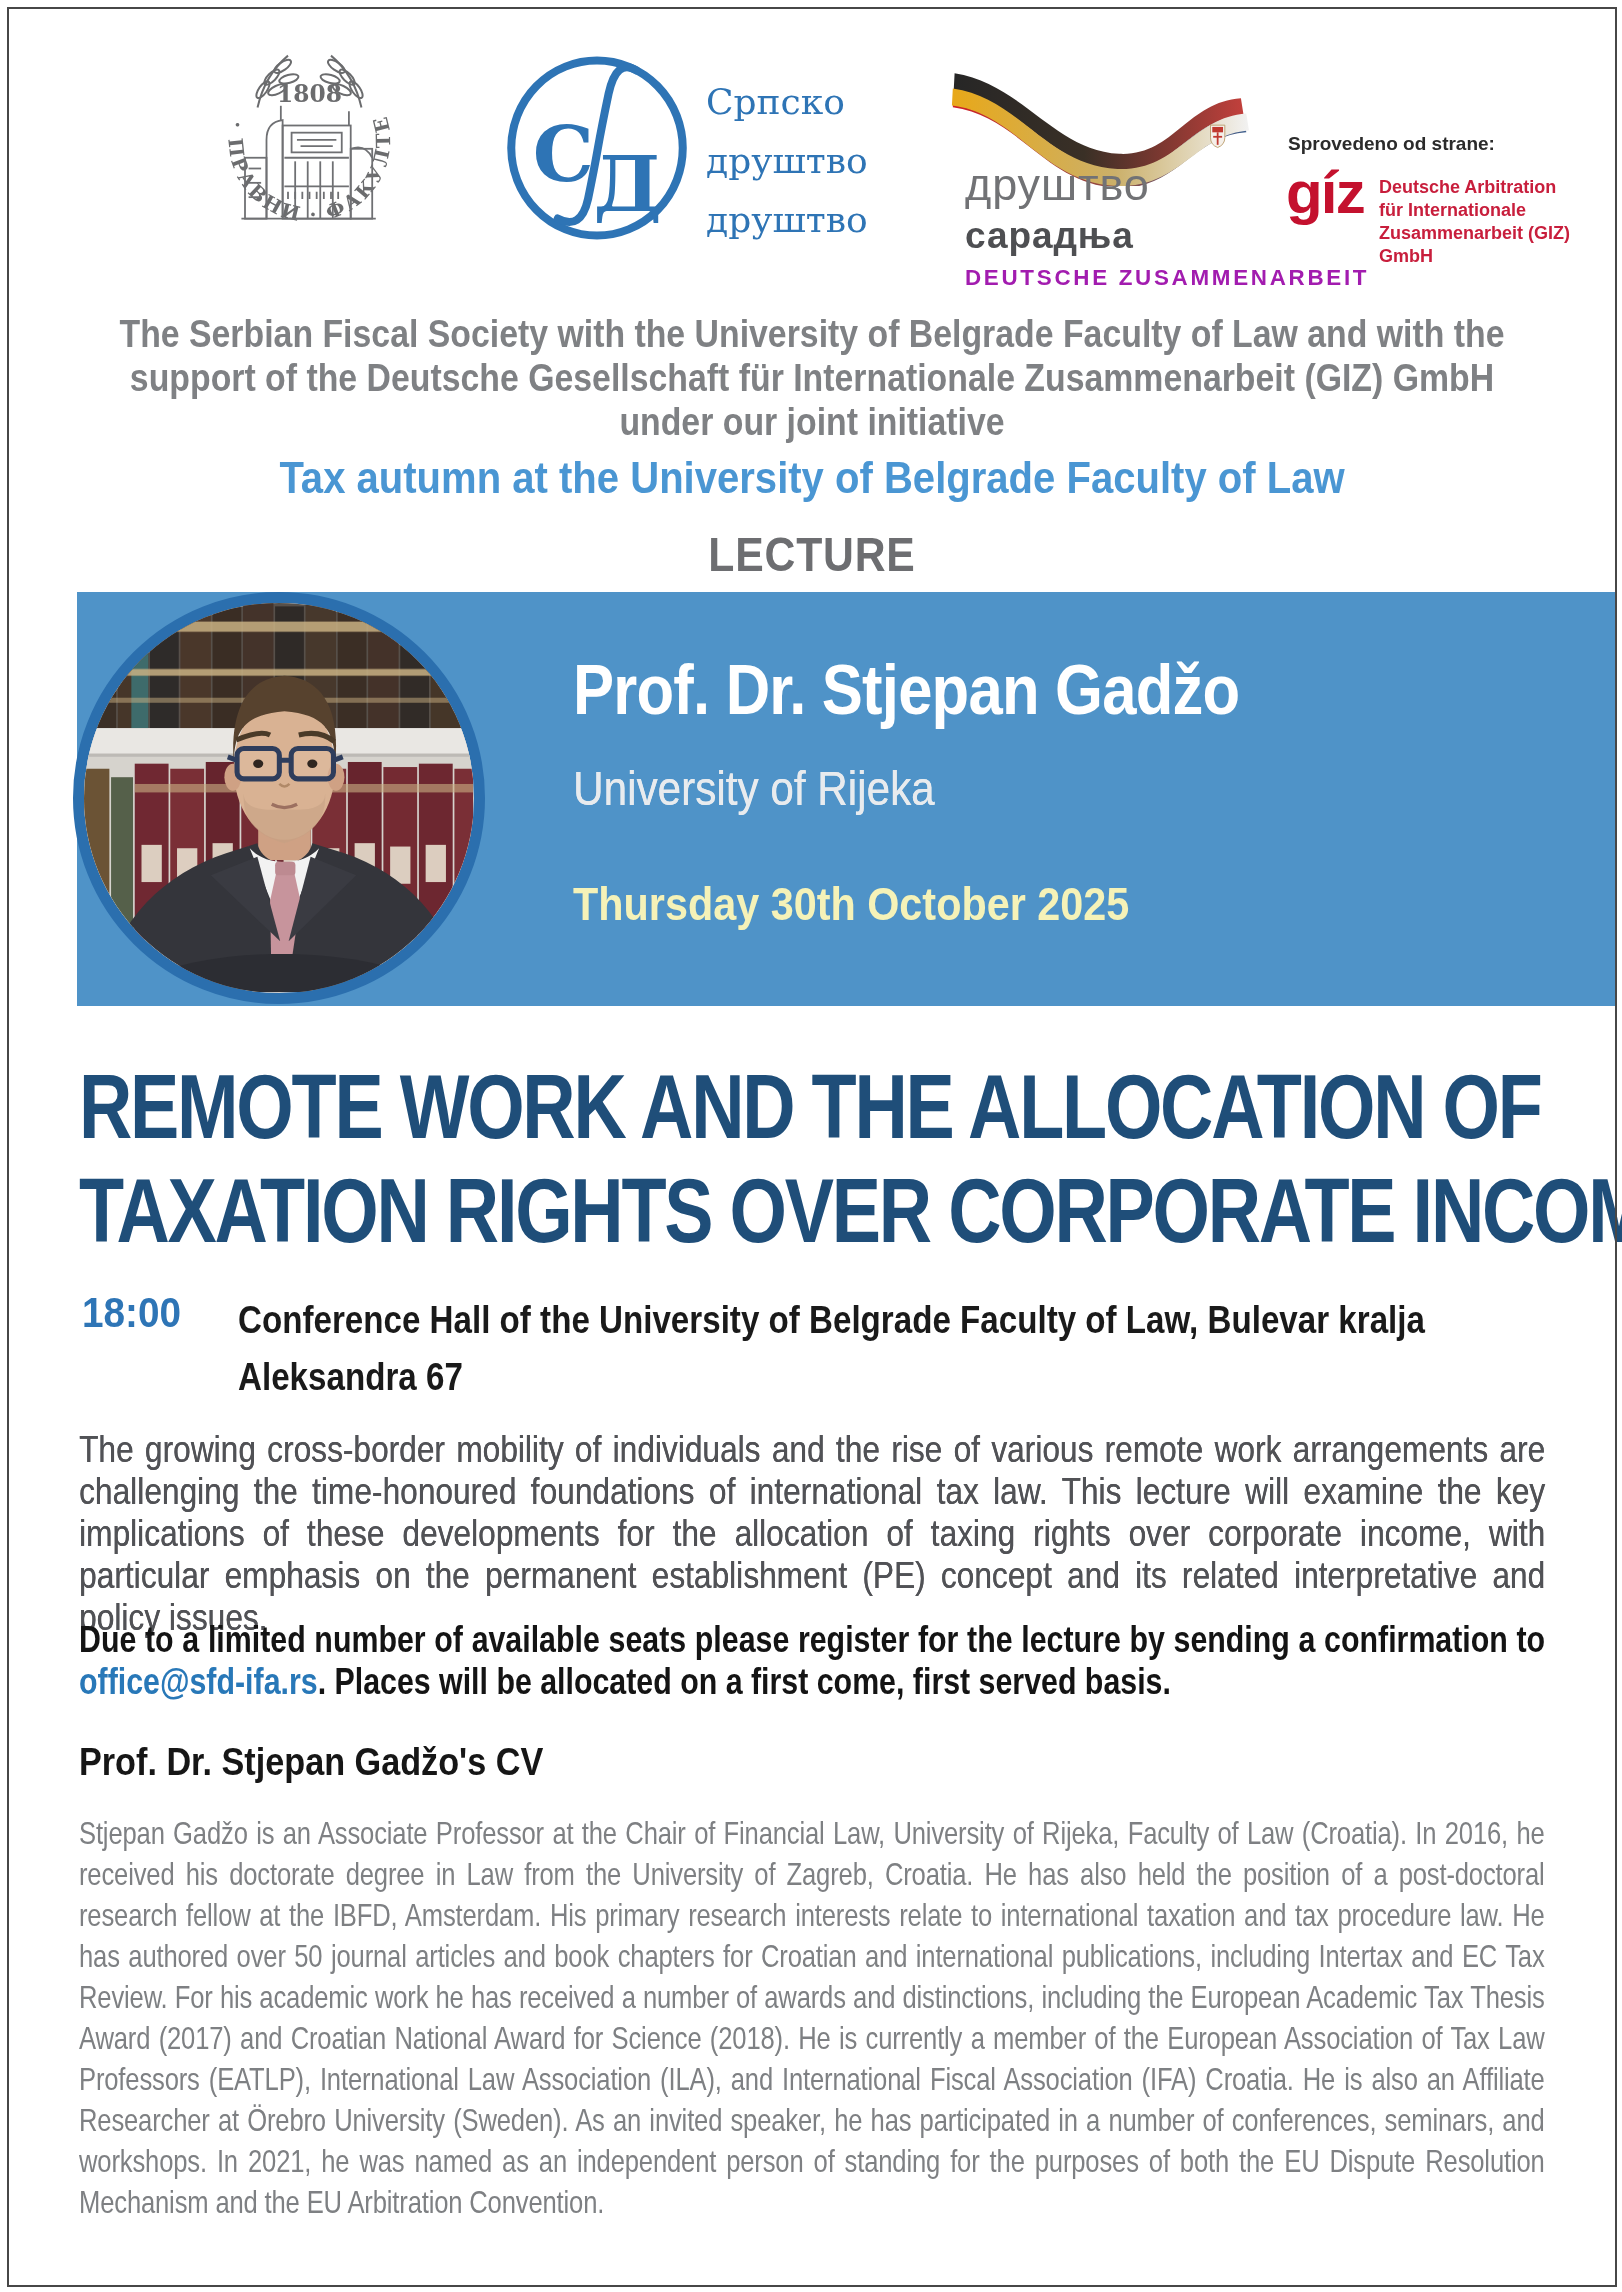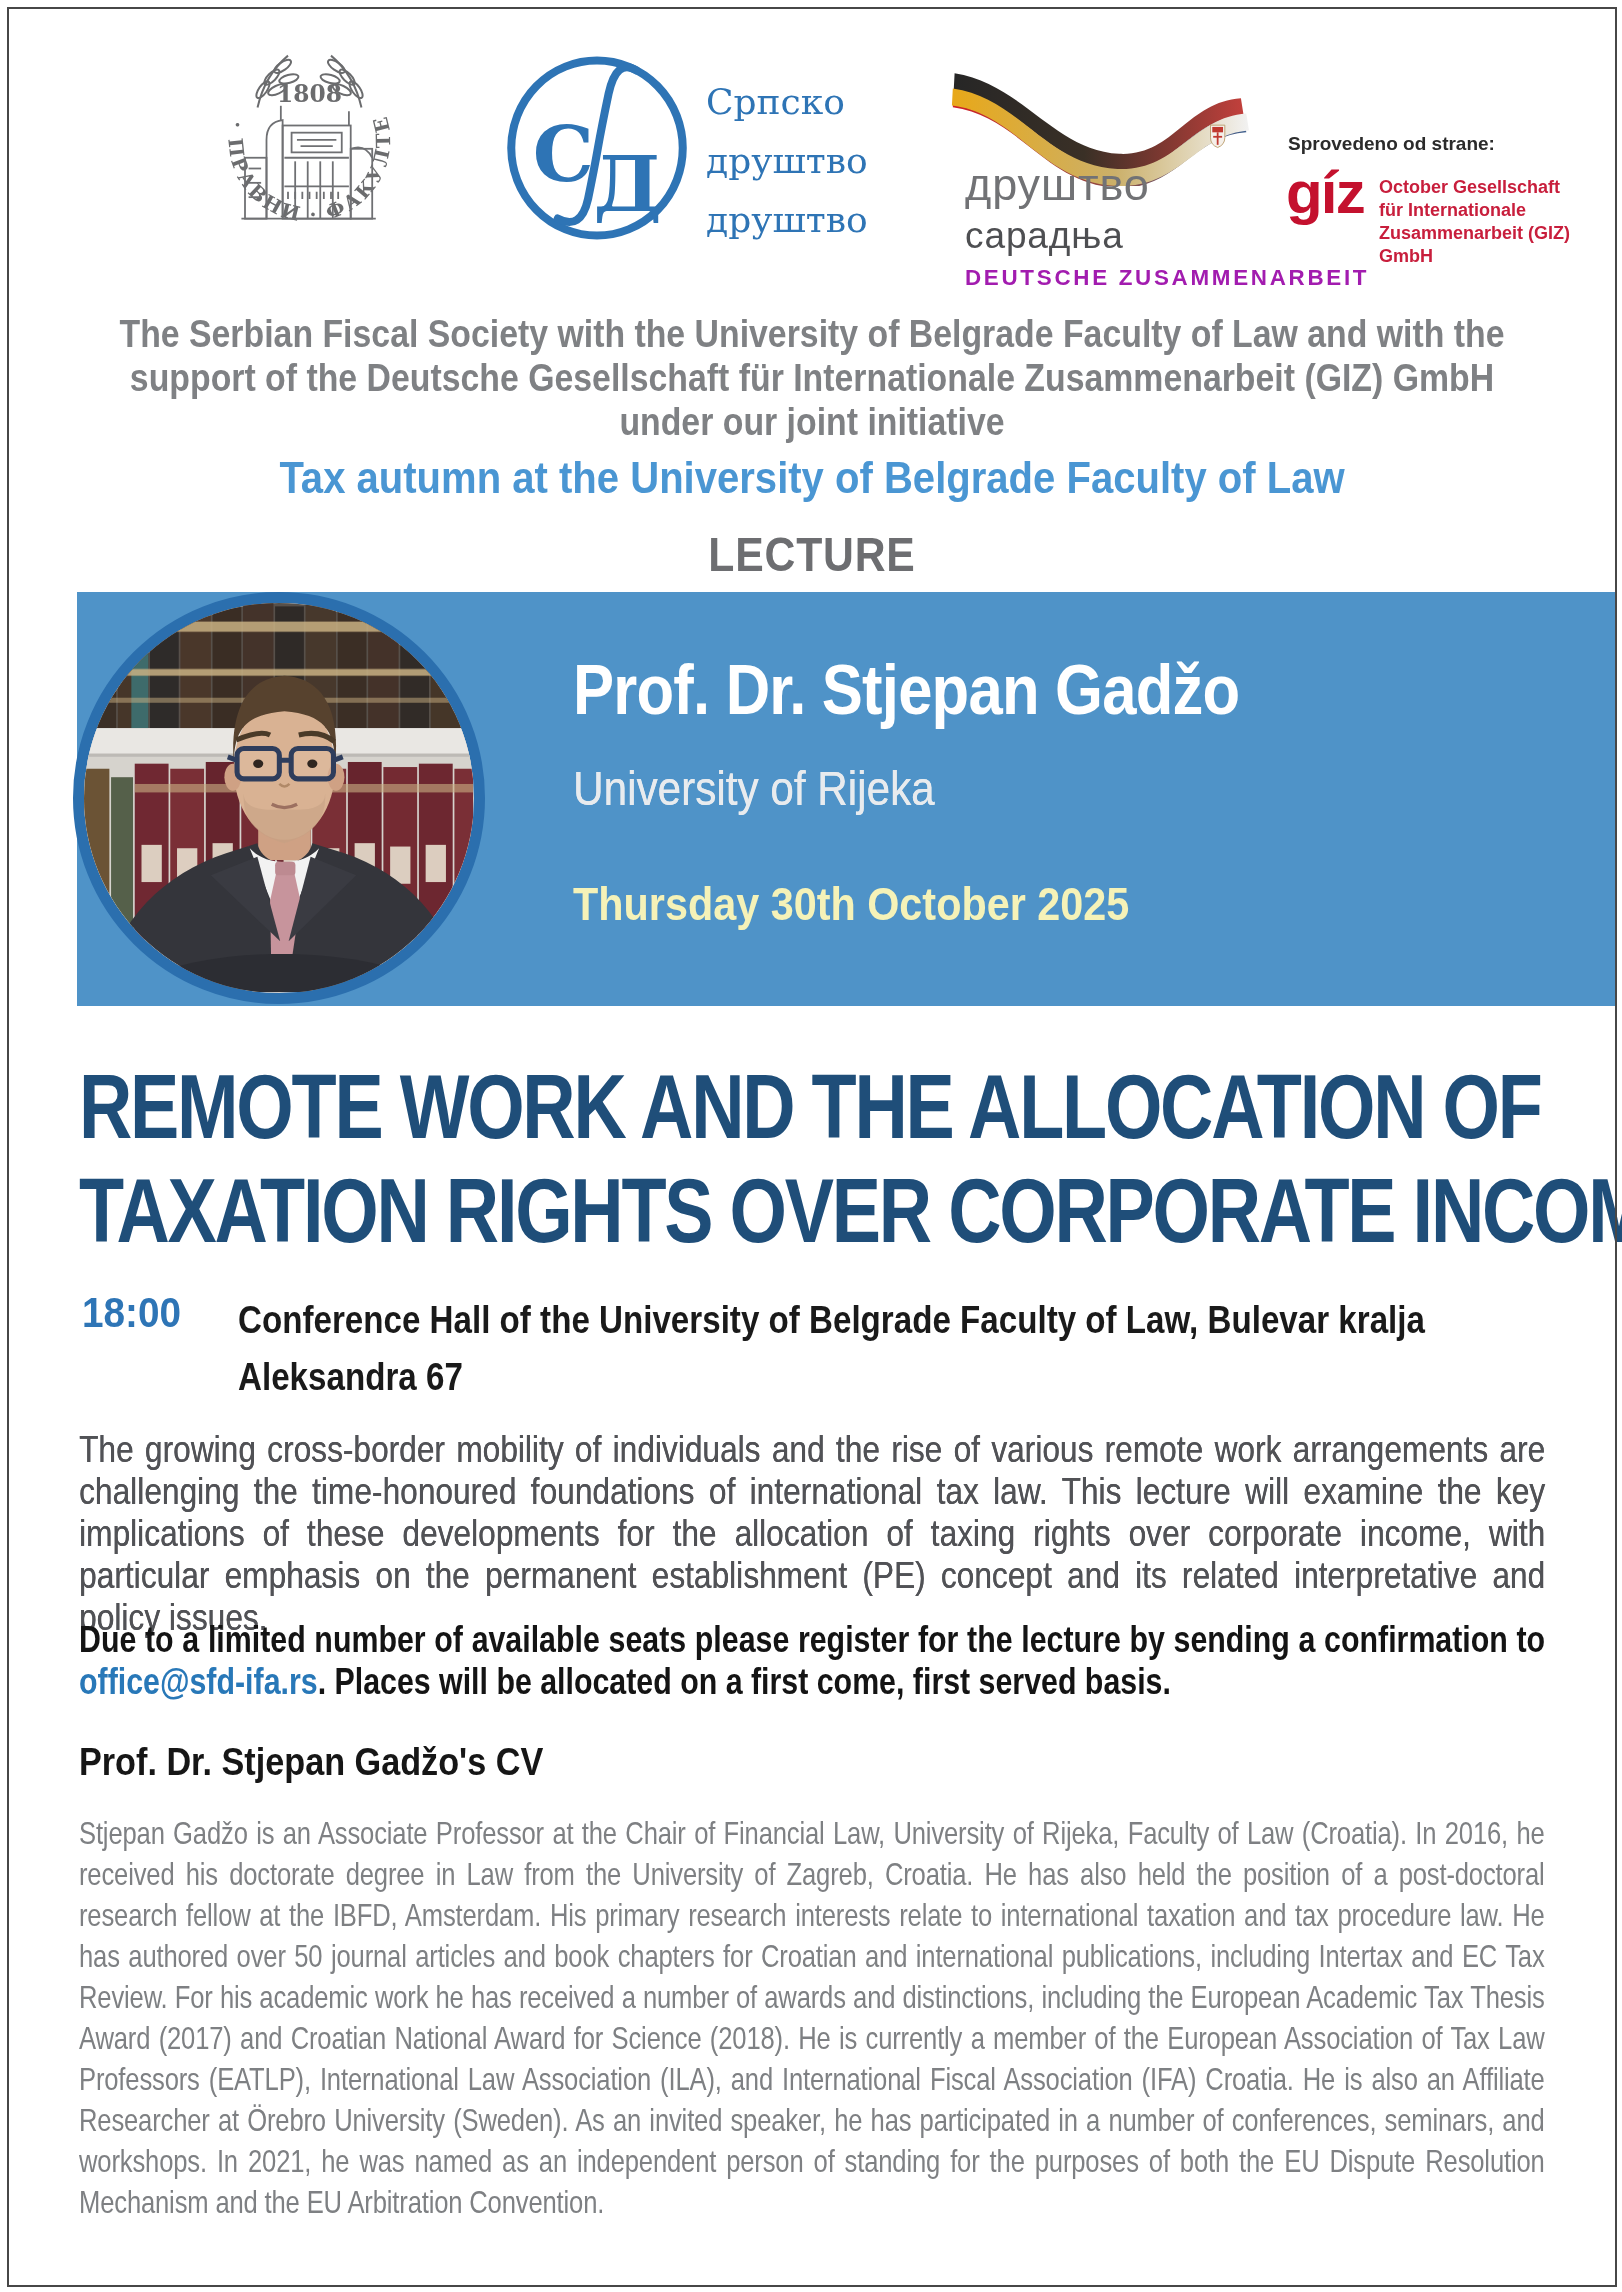--- a/index.html
+++ b/index.html
@@ -8,21 +8,21 @@
     font-family:"Liberation Sans",sans-serif;
   }
   .abs{position:absolute;}
   .sq{position:absolute;transform-origin:0 0;}
   .sqc{position:absolute;transform-origin:50% 0;}
   
   #frame{position:absolute;left:7.2px;top:7.2px;width:1606px;height:2276px;border:2.7px solid #474747;pointer-events:none;}
   
   .sfd-name{font-family:"DejaVu Serif",serif;color:#2e74b5;font-size:36px;line-height:59px;}
   .nem1{color:#717275;font-size:45px;letter-spacing:0.9px;}
-  .nem2{color:#4e4f52;font-size:37px;font-weight:normal;letter-spacing:0.9px;}
+  .nem2{color:#4e4f52;font-size:37px;font-weight:bold;letter-spacing:0.9px;}
   .nem3{color:#a21caf;font-size:22.4px;font-weight:bold;letter-spacing:2.7px;}
   .giz-imp{color:#2b2b2b;font-size:19px;font-weight:bold;}
   .giz-word{color:#c4112e;font-size:60px;font-weight:bold;letter-spacing:-1.8px;line-height:1;text-align:right;}
   .giz-lines{color:#c81e3c;font-size:18px;font-weight:bold;line-height:23px;}
   
   .intro{width:1648px;left:-12.5px;top:312px;text-align:center;font-size:38px;font-weight:bold;
          color:#7f8184;line-height:44px;transform:scaleX(0.89);}
   .initiative{width:1648px;left:-12.5px;top:452px;text-align:center;font-size:45px;font-weight:bold;
          color:#4a96d3;transform:scaleX(0.89);}
   .lecture{width:1648px;left:-12.5px;top:527px;text-align:center;font-size:48px;font-weight:bold;
@@ -150,21 +150,21 @@
       </g>
     </svg>
   </div>
   <div class="abs nem1" style="left:965px;top:159px;">друштво</div>
   <div class="abs nem2" style="left:965px;top:215px;">сарадња</div>
   <div class="abs nem3" style="left:965px;top:265px;">DEUTSCHE ZUSAMMENARBEIT</div>
 
   <div class="abs giz-imp" style="left:1288px;top:133px;text-align:right;">Sprovedeno od strane:</div>
   <div class="abs giz-word" style="left:1286px;top:163px;">gíz</div>
   <div class="abs giz-lines" style="left:1379px;top:176px;">
-    <div>October Gesellschaft</div>
+    <div>Deutsche Arbitration</div>
     <div>für Internationale</div>
     <div>Zusammenarbeit (GIZ) GmbH</div>
   </div>
 
   <div class="sqc intro">The Serbian Fiscal Society with the University of Belgrade Faculty of Law and with the support of the Deutsche Gesellschaft für Internationale Zusammenarbeit (GIZ) GmbH under our joint initiative</div>
   <div class="sqc initiative">Tax autumn at the University of Belgrade Faculty of Law</div>
   <div class="sqc lecture">LECTURE</div>
 
   <div id="band"></div>
 

